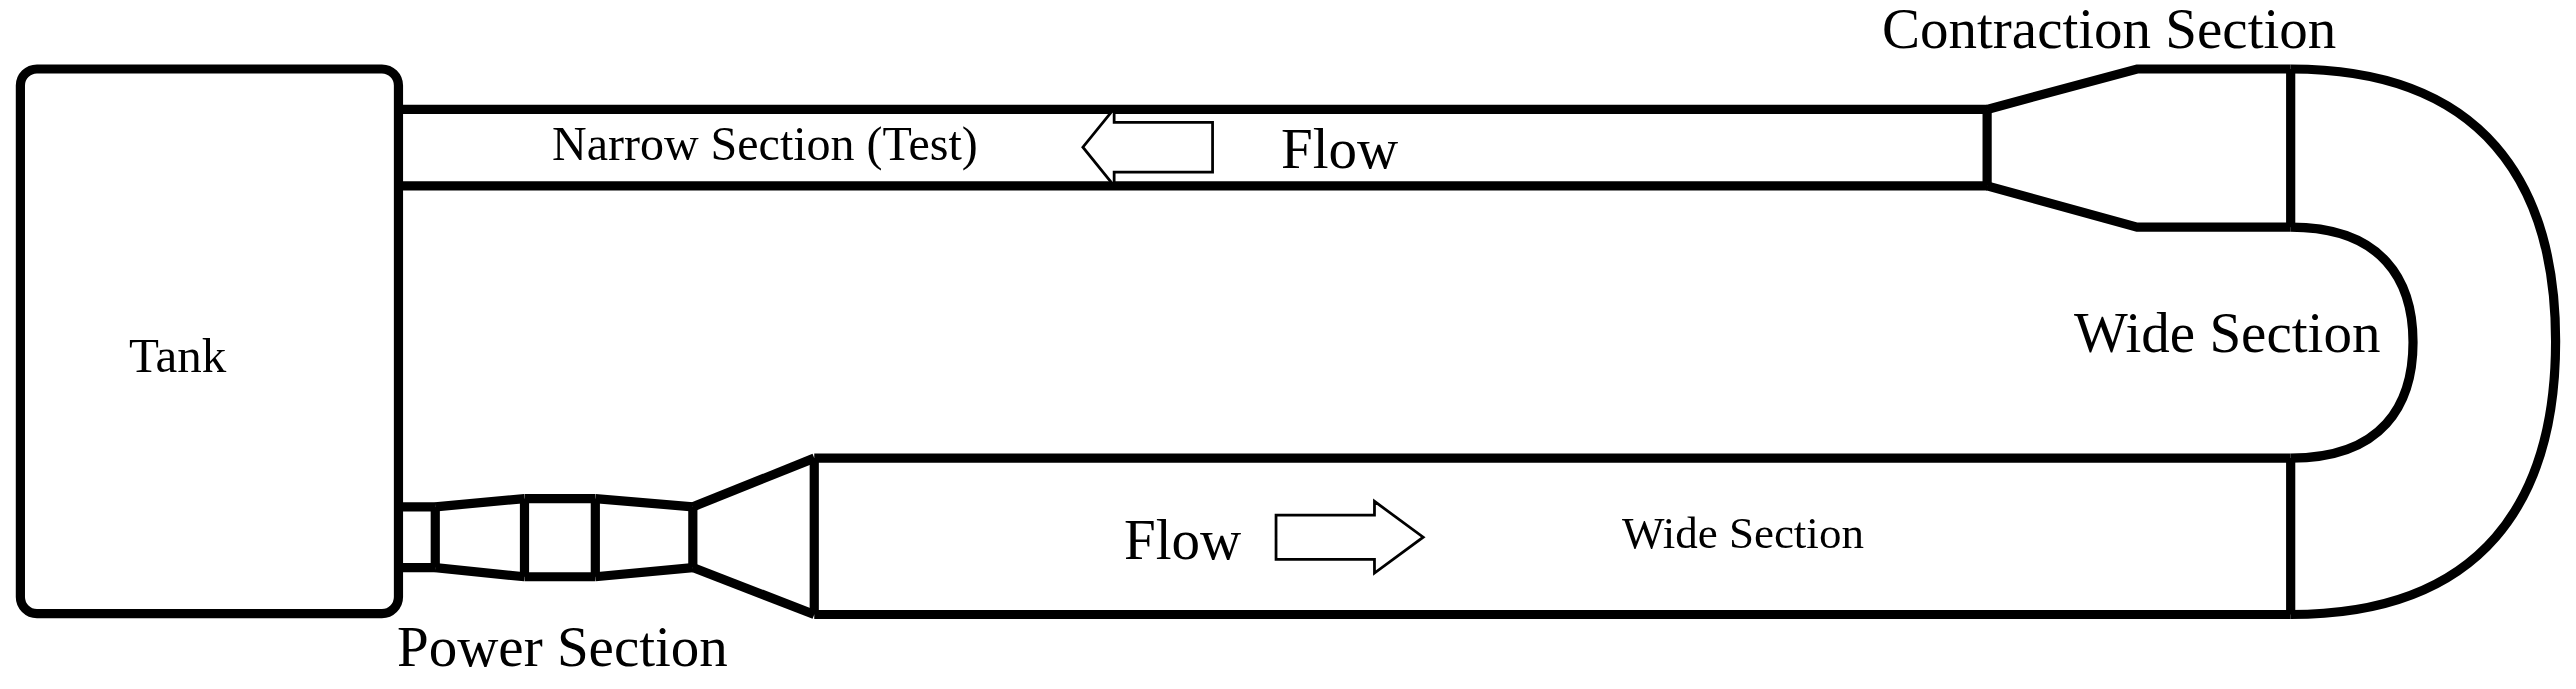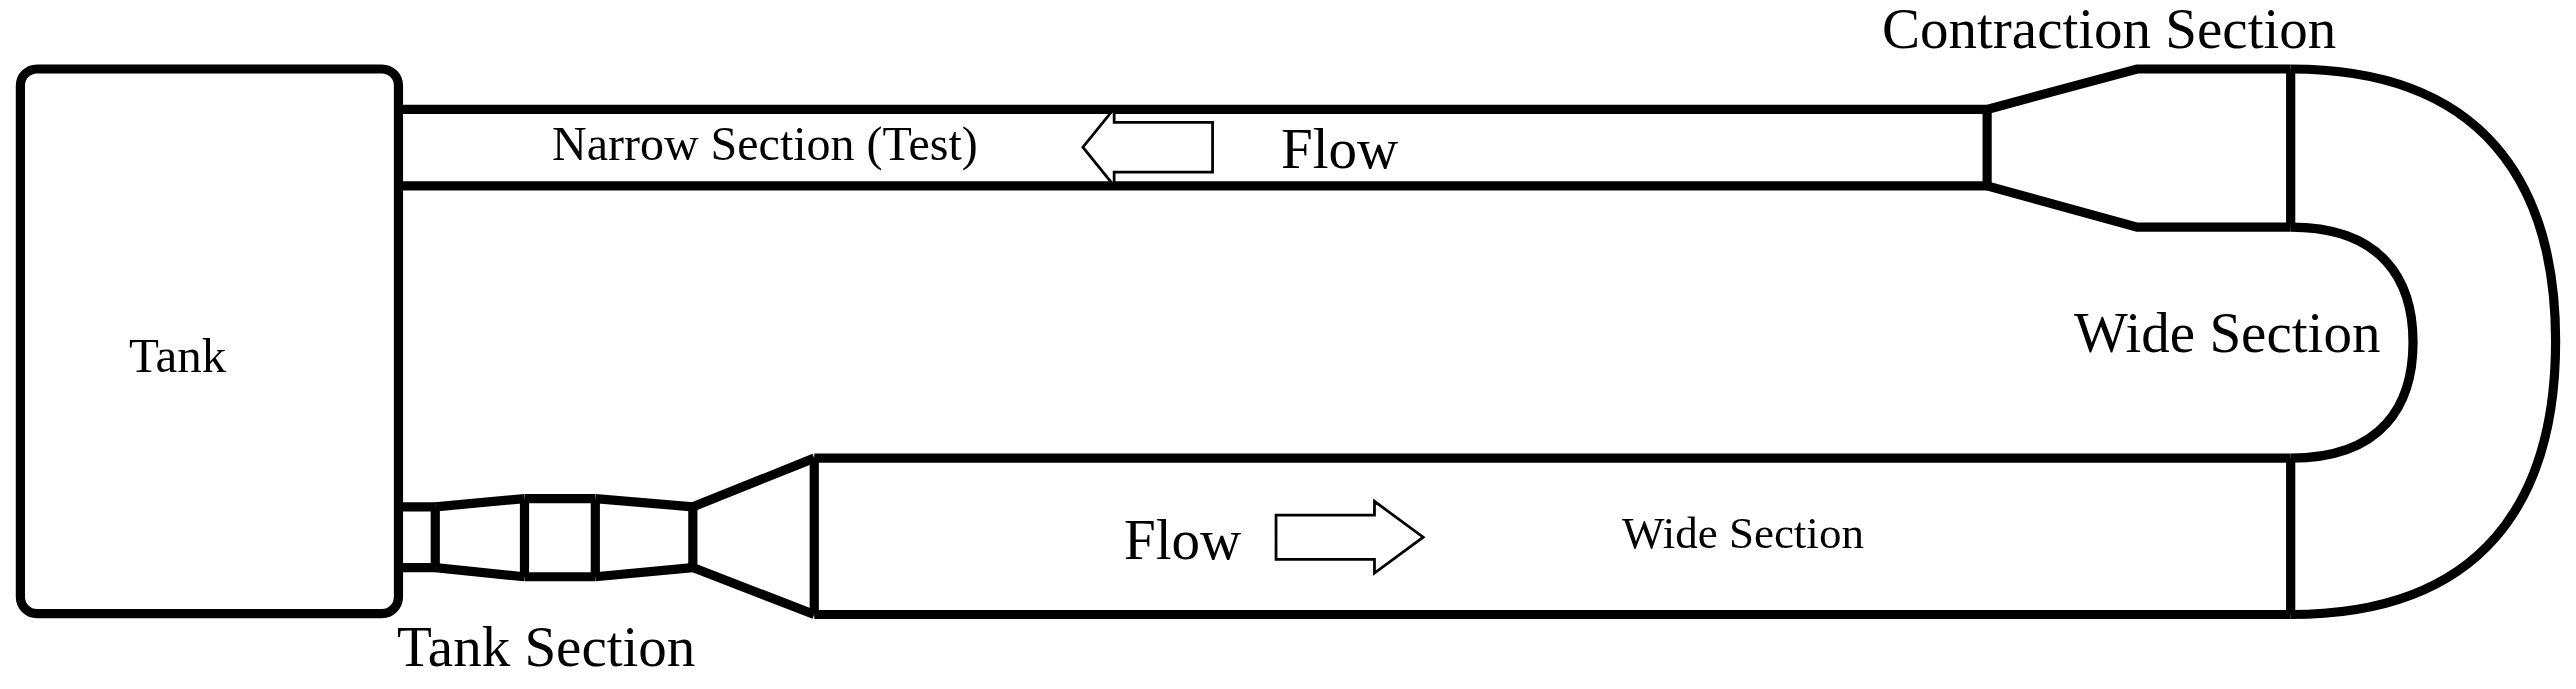--- a/index.html
+++ b/index.html
@@ -102,16 +102,16 @@
 
   </svg>
 
   <div class="lbl lbl-tank">Tank</div>
   <div class="lbl lbl-narrow">Narrow Section (Test)</div>
   <div class="lbl lbl-flow-top">Flow</div>
   <div class="lbl lbl-contraction">Contraction Section</div>
   <div class="lbl lbl-bend">Wide Section</div>
   <div class="lbl lbl-flow-bot">Flow</div>
   <div class="lbl lbl-wide">Wide Section</div>
-  <div class="lbl lbl-power">Tank Section</div>
+  <div class="lbl lbl-power">Power Section</div>
 
 </div>
 
 
 </body></html>

